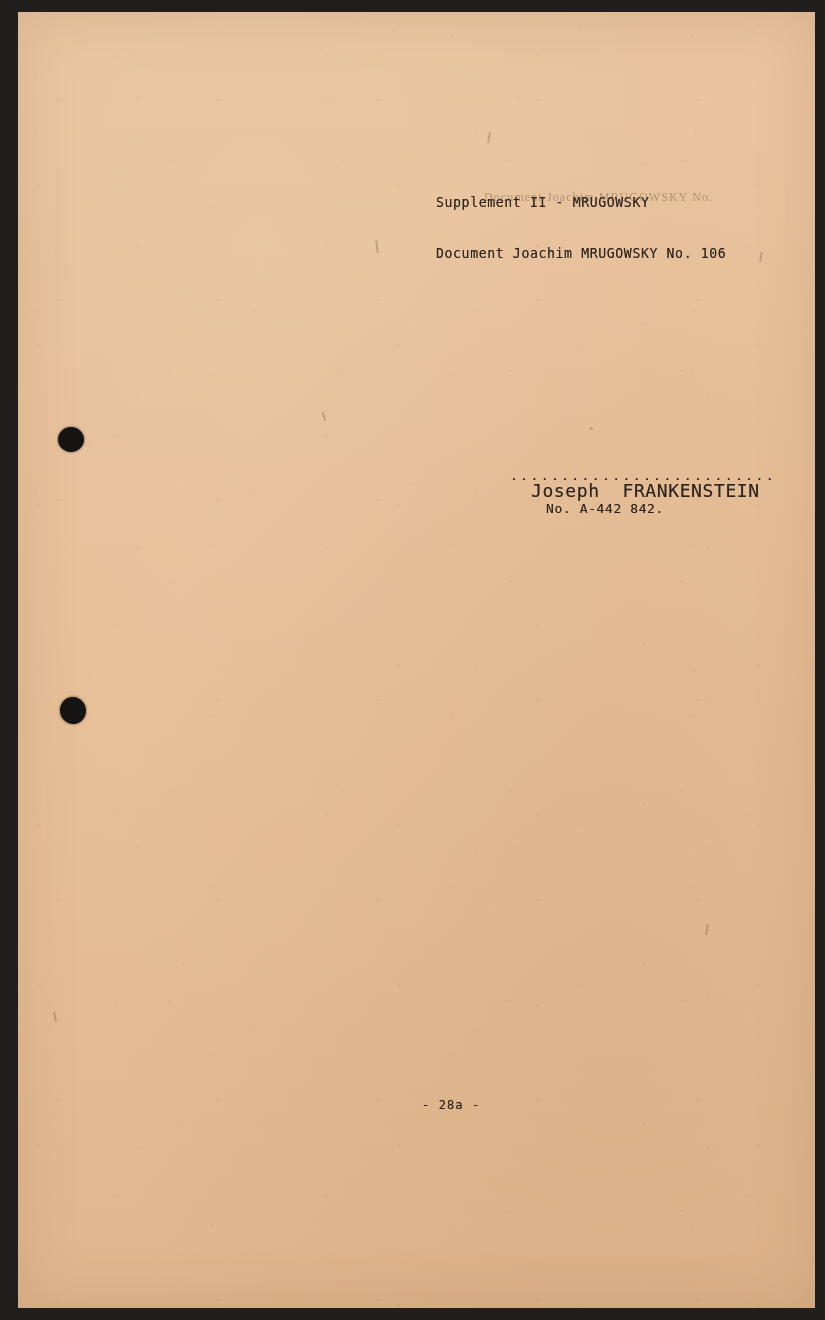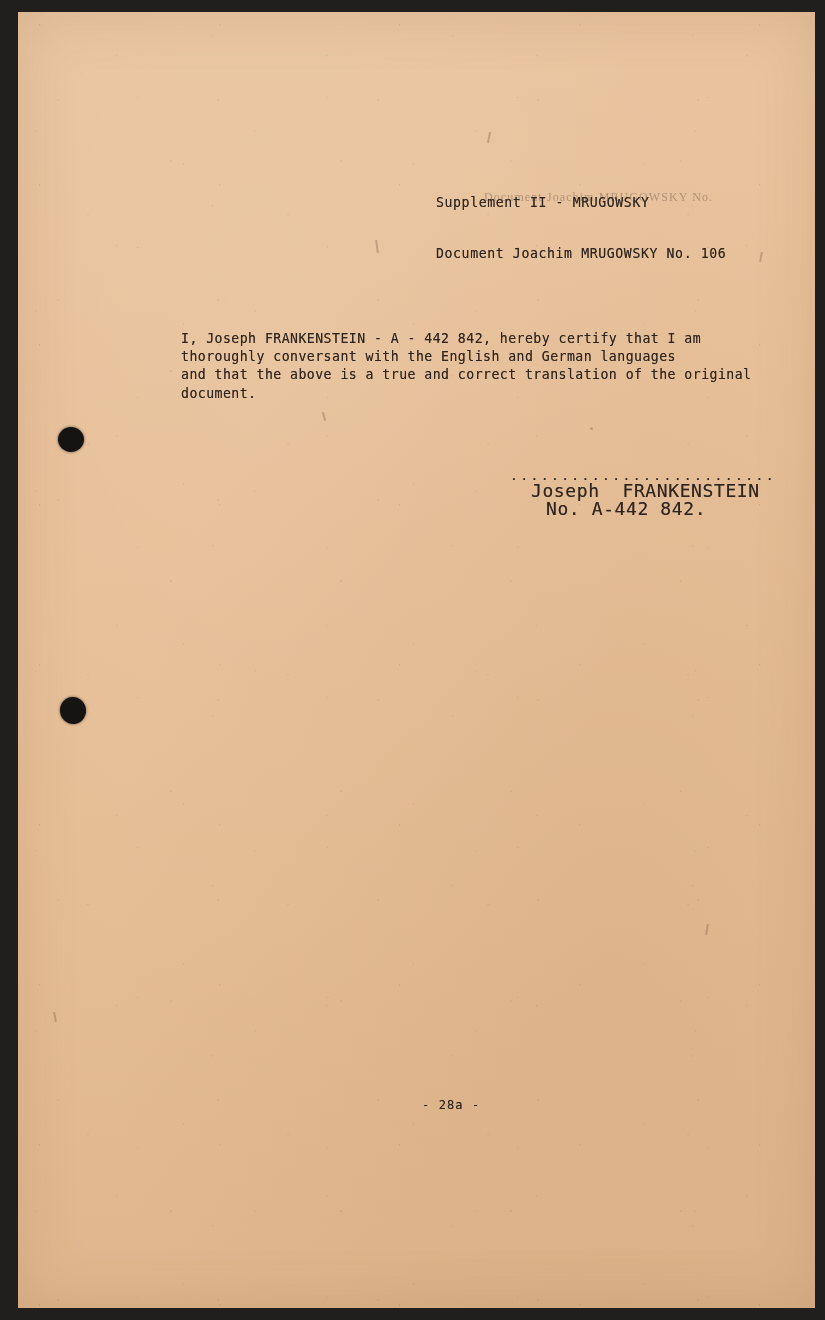--- a/index.html
+++ b/index.html
@@ -135,21 +135,21 @@
     left: 513px;
     top: 470px;
     font-size: 18px;
     letter-spacing: 0.6px;
     text-align: right;
   }
 
   #sig-number {
     left: 528px;
     top: 488px;
-    font-size: 18px;
+    font-size: 13px;
     letter-spacing: 0.6px;
   }
 
   #page-number {
     left: 404px;
     top: 1085px;
     font-size: 12px;
     letter-spacing: 1.1px;
   }
 
@@ -178,24 +178,20 @@
     <div class="stray" style="left:36px; top:1000px; width:2px; height:10px; transform:rotate(-10deg);"></div>
 
     <div class="tw" id="header-block">
       <span id="header-line-1">Supplement II - MRUGOWSKY</span>
       <span id="header-line-2">Document Joachim MRUGOWSKY No. 106</span>
     </div>
 
     <div id="header-ghost">Document Joachim MRUGOWSKY No.</div>
 
 
-    <div class="tw" id="body-text">I, Joseph FRANKENSTEIN - A - 442 842, hereby certify that I am
-thoroughly conversant with the English and German languages
-and that the above is a true and correct translation of the original
-document.</div>
 
     <div class="tw" id="signature-dots">..........................</div>
     <div class="tw" id="sig-name">Joseph  FRANKENSTEIN</div>
     <div class="tw" id="sig-number">No. A-442 842.</div>
 
     <div class="tw" id="page-number">- 28a -</div>
 
     <div class="punch-hole" id="hole-top"></div>
     <div class="punch-hole" id="hole-bottom"></div>
 

